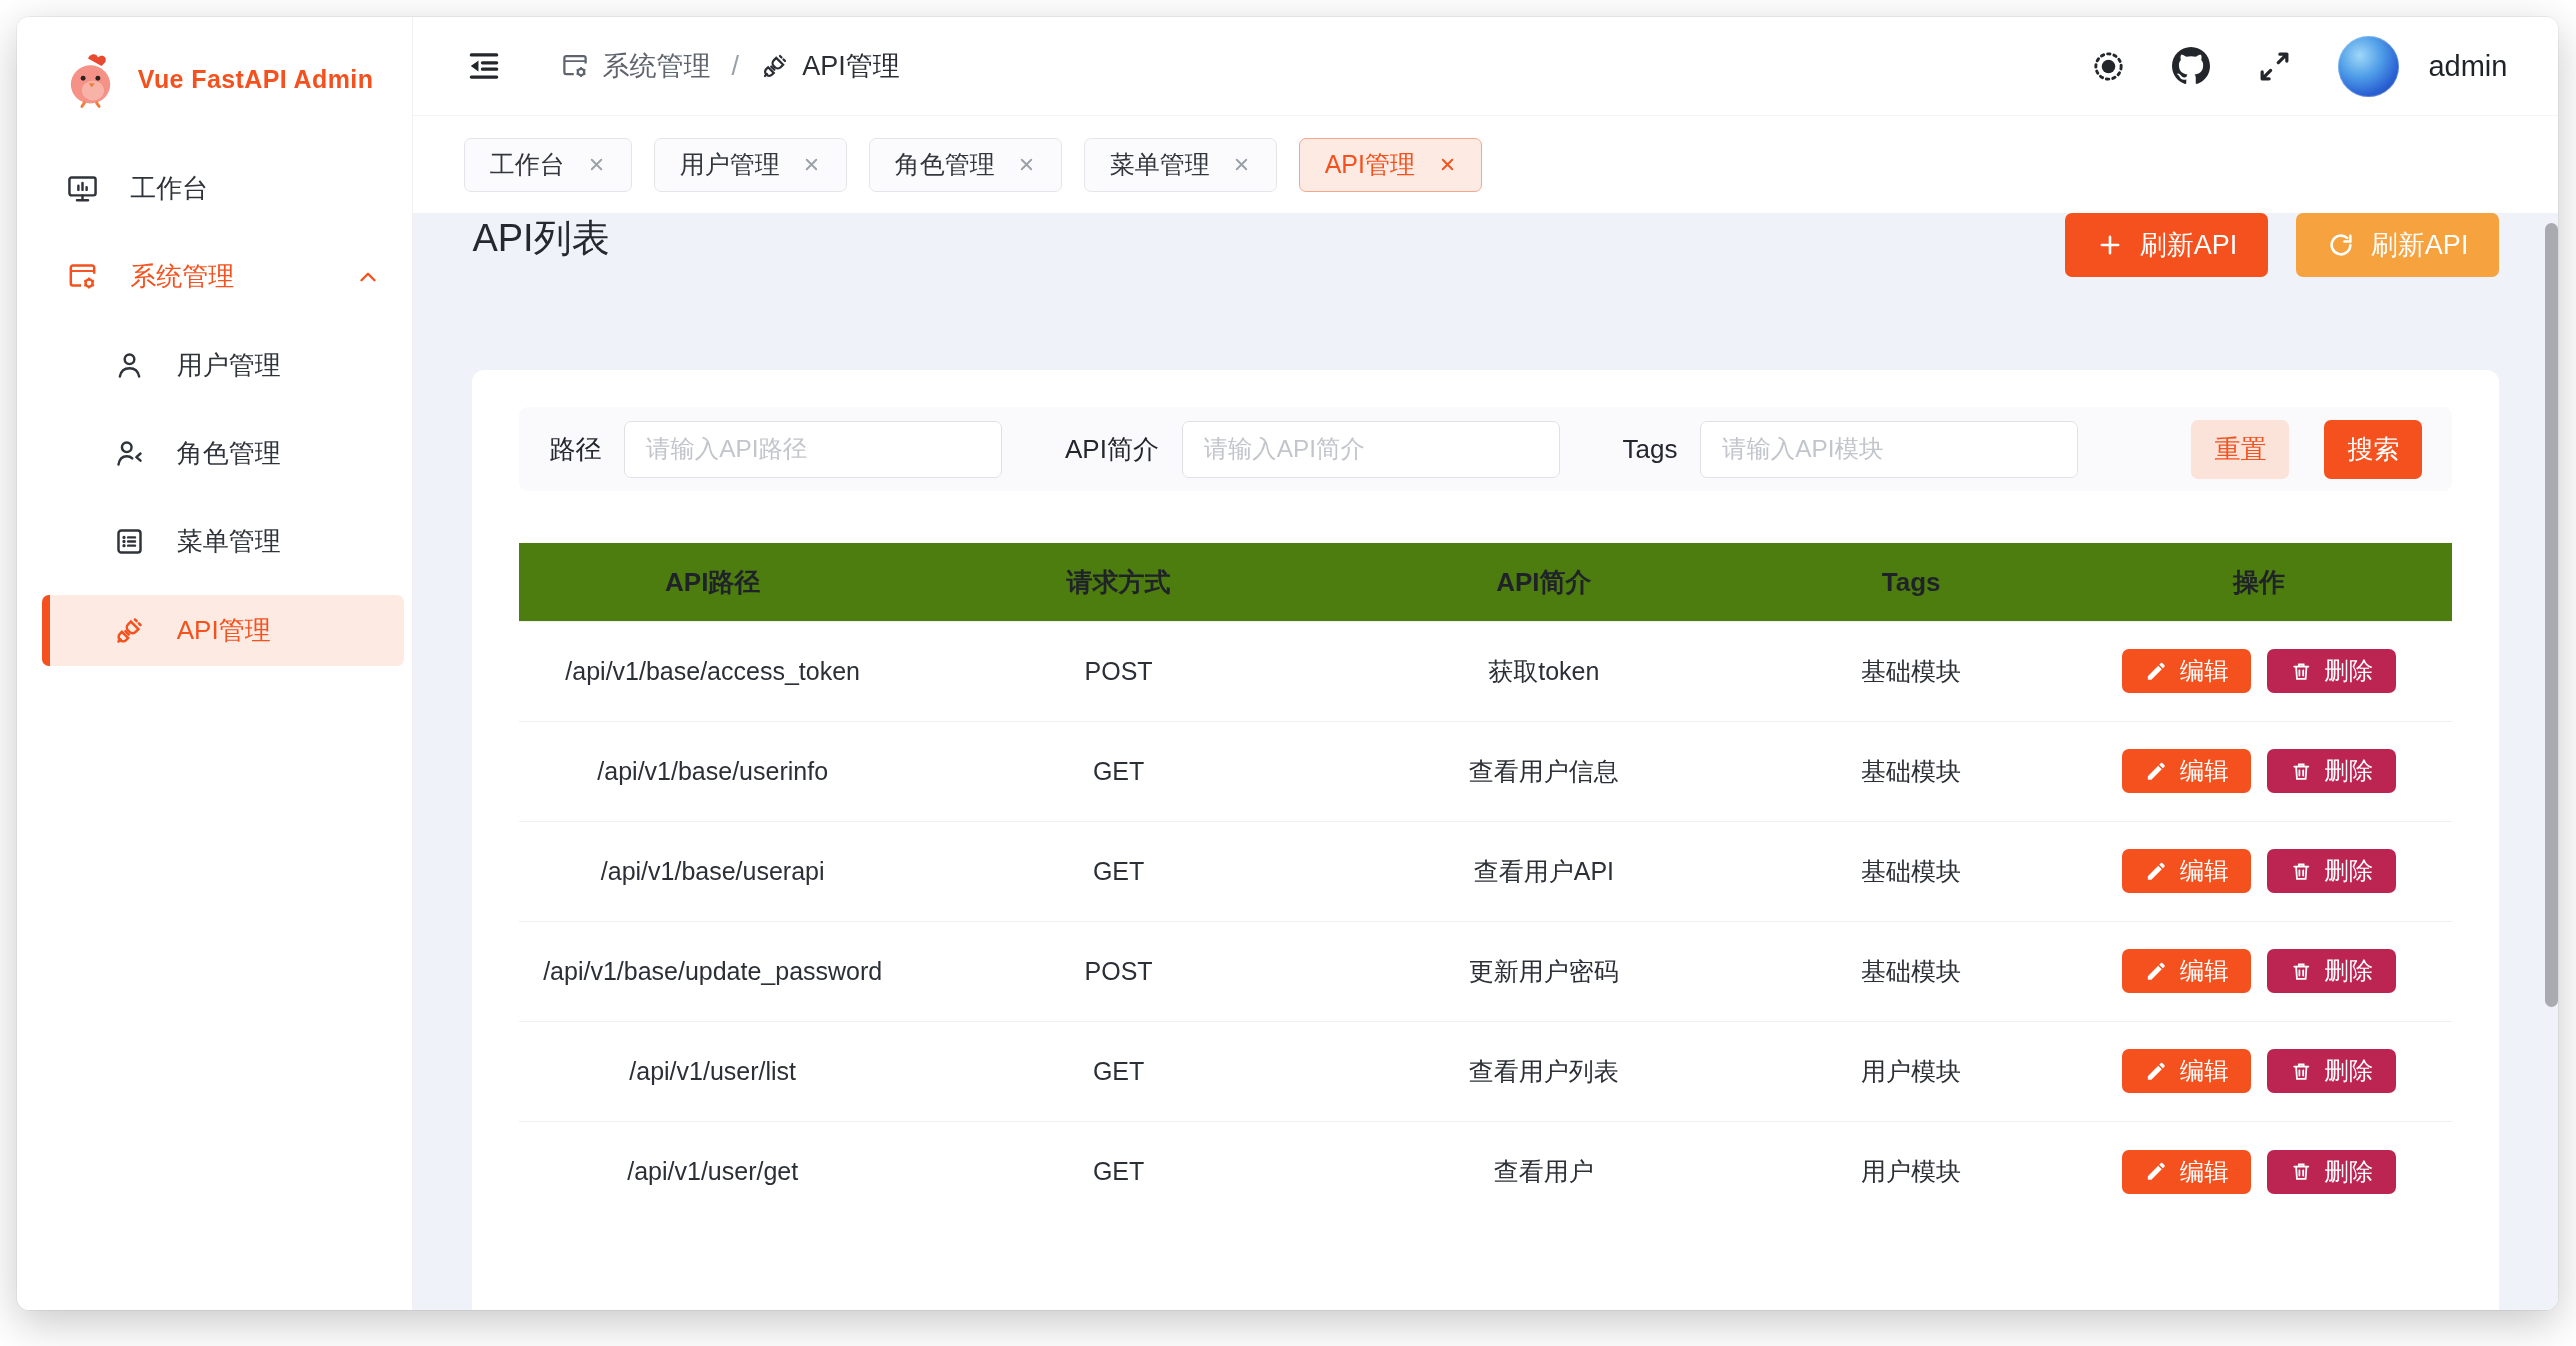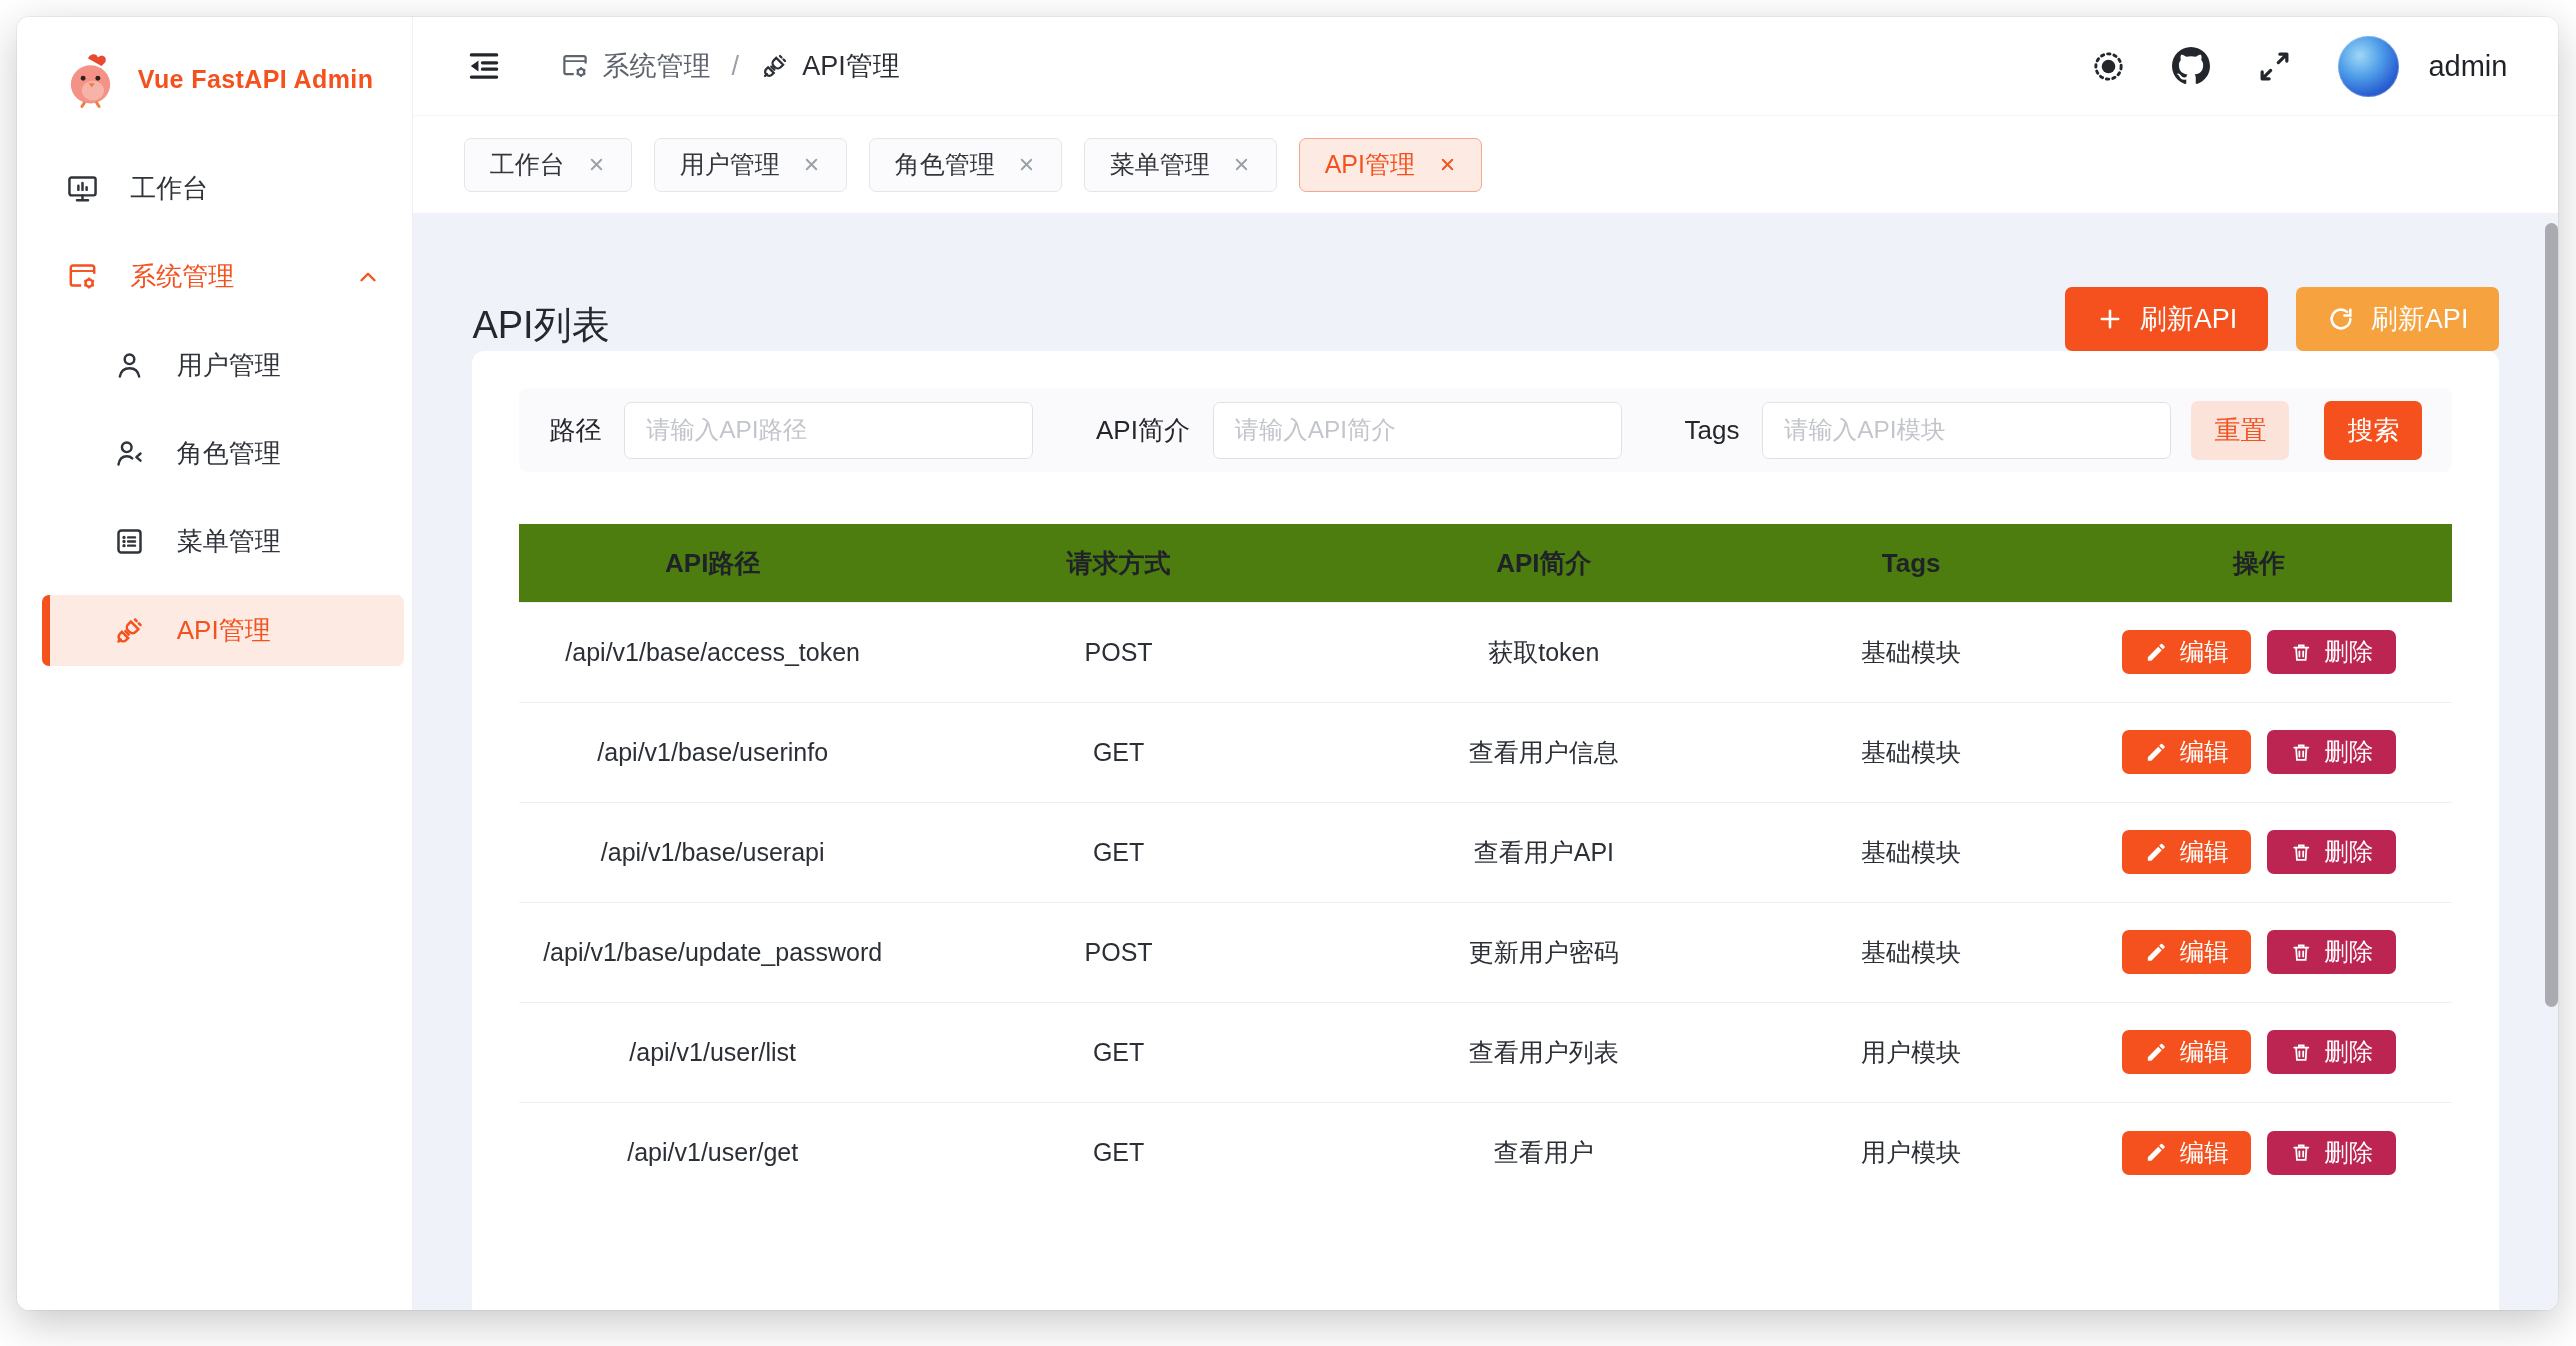--- a/index.html
+++ b/index.html
@@ -54,33 +54,33 @@
   .tabbar{height:98px;background:#fff;border-top:1.7px solid #f4f4f7;display:flex;align-items:center;
     padding:0 51px;gap:22.6px;flex-shrink:0;}
   .tab{height:54px;display:flex;align-items:center;padding:0 24.4px;border:1.7px solid #e4e5e9;border-radius:7px;
     background:#fbfbfd;font-size:25px;color:#33373d;gap:22.6px;cursor:pointer;white-space:nowrap;}
   .tab .close{width:19px;height:19px;color:#9aa0a8;}
   .tab.active{background:var(--primary-light);border-color:#f2a78f;color:var(--primary);}
   .tab.active .close{color:var(--primary);}
 
   
   .content{flex:1;background:var(--content-bg);padding:0 59px;display:flex;flex-direction:column;overflow:hidden;}
-  .title-row{height:138px;display:flex;align-items:flex-end;justify-content:space-between;flex-shrink:0;}
+  .title-row{height:157px;display:flex;align-items:flex-start;justify-content:space-between;flex-shrink:0;}
   .page-title{font-size:38px;font-weight:500;color:#25282e;}
   .title-actions{display:flex;gap:28px;}
   .btn-big{height:64px;padding:0 31px;border-radius:7px;color:#fff;font-size:27px;display:flex;align-items:center;gap:15.7px;}
   .btn-new{background:var(--primary);}
   .btn-refresh{background:var(--warning);}
   .btn-big svg{width:28px;height:28px;}
 
   .card{background:#fff;border-radius:12.2px 12.2px 0 0;flex:1;min-height:0;padding:37px 47px 0;display:flex;flex-direction:column;overflow:hidden;}
   .filterbar{height:84px;background:#fafafc;border-radius:8.7px;display:flex;align-items:center;padding:0 30px;flex-shrink:0;}
   .fgroup{display:flex;align-items:center;gap:22.6px;margin-right:63px;}
   .flabel{font-size:26px;color:#23262c;white-space:nowrap;}
-  .finput{width:409px;height:57px;border:1.7px solid #e0e1e6;border-radius:7px;background:#fff;font-size:24.4px;
+  .finput{width:378px;height:57px;border:1.7px solid #e0e1e6;border-radius:7px;background:#fff;font-size:24.4px;
     padding:0 21px;color:#333;outline:none;}
   .finput::placeholder{color:#c3c5cc;}
   .filter-actions{margin-left:auto;display:flex;gap:35px;}
   .btn-sm{width:98px;height:59px;border-radius:7px;font-size:26px;display:flex;align-items:center;justify-content:center;}
   .btn-reset{background:#fbe3da;color:var(--primary);}
   .btn-search{background:var(--primary);color:#fff;}
 
   .api-table{width:100%;margin-top:52px;border-collapse:collapse;table-layout:fixed;}
   .api-table th{height:78px;background:#4d7c0f;font-size:26px;font-weight:700;color:#1f2329;text-align:center;}
   .api-table td{height:100px;border-top:1.7px solid var(--line);font-size:25px;color:#2b2f36;text-align:center;}

